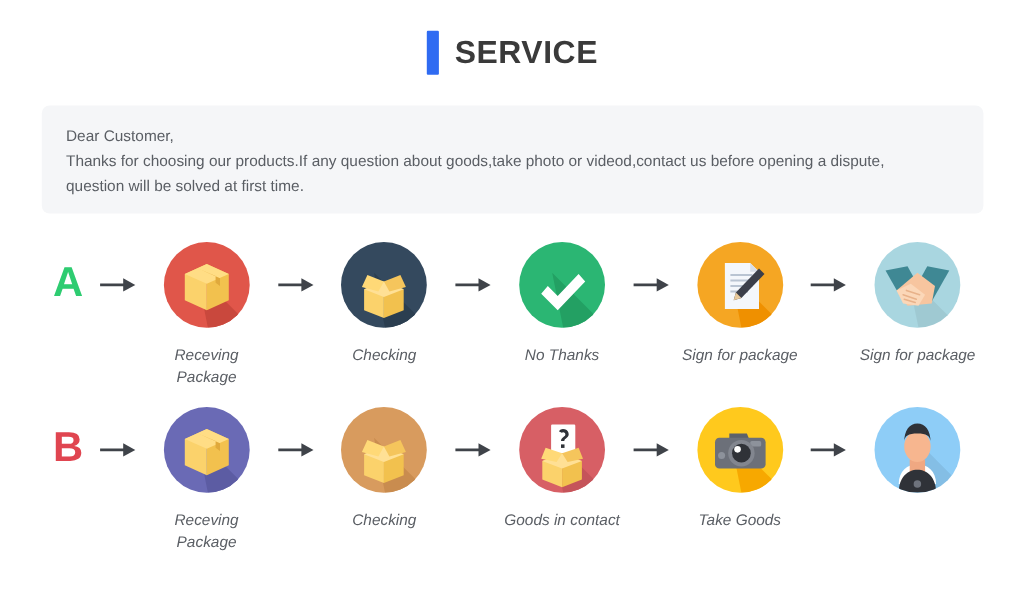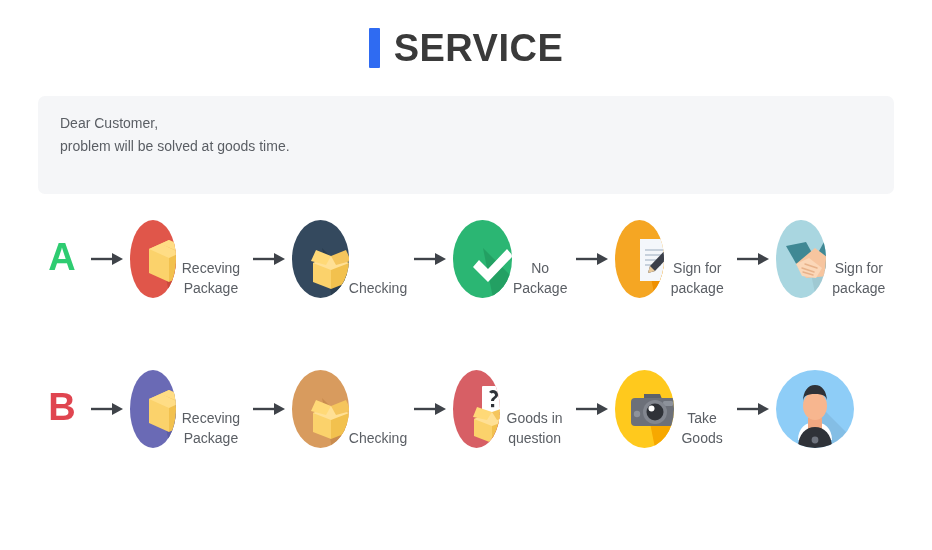--- a/index.html
+++ b/index.html
@@ -26,21 +26,21 @@
     gap: 14px;
   }
   .title-bar {
     width: 11px;
     height: 40px;
     background: #2f6bf2;
     border-radius: 1px;
     display: block;
   }
   .title-text {
-    font-size: 38px;
+    font-size: 29px;
     font-weight: bold;
     letter-spacing: 0.5px;
     color: #3a3a3a;
     line-height: 1;
   }
 
   
   .notice {
     margin: 0 38px;
     background: #f5f6f8;
@@ -82,23 +82,24 @@
     display: flex;
     align-items: center;
     justify-content: center;
     height: 94px;
   }
   .arrow svg { display: block; }
 
   .step {
     flex: 1 1 0;
     display: flex;
-    flex-direction: row;
-    align-items: flex-end;
+    flex-direction: column;
+    align-items: center;
     min-width: 0;
+    font-style: italic;
   }
   .circle {
     width: 78px;
     height: 78px;
     border-radius: 50%;
     position: relative;
     overflow: hidden;
     margin-top: 8px;
   }
   .circle svg { display: block; width: 78px; height: 78px; }
@@ -114,21 +115,22 @@
 </head>
 <body>
 
 <div class="title-wrap">
   <span class="title-bar"></span>
   <span class="title-text">SERVICE</span>
 </div>
 
 <div class="notice">
   <p>Dear Customer,</p>
-  <p>problem will be solved at goods time.</p>
+  <p>Thanks for choosing our products.If any question about goods,take photo or videod,contact us before opening a dispute,</p>
+  <p>question will be solved at first time.</p>
 </div>
 
 <div class="flow" id="flow-root">
     <div class="flow-row">
       <div class="row-letter" style="color: rgb(46, 204, 113);">A</div>
       <div class="arrow">
         <svg width="34" height="16" viewBox="0 0 34 16">
           <line x1="1" y1="8" x2="25" y2="8" stroke="#3f4349" stroke-width="2.4"></line>
           <path d="M22 2 L33 8 L22 14 Z" fill="#3f4349"></path>
         </svg>
@@ -170,21 +172,21 @@
           <path d="M22 2 L33 8 L22 14 Z" fill="#3f4349"></path>
         </svg>
       </div>
       <div class="step">
         <div class="circle" style="background: rgb(43, 182, 115);">
           <svg viewBox="0 0 78 78">
             <path d="M30 28 L78 76 L78 78 L40 78 Z" fill="#23a063"></path>
             <path d="M26 40 L35 49 L54 29 L60 36 L35 62 L20 47 Z" fill="#ffffff"></path>
           </svg>
         </div>
-        <div class="step-label">No Package</div>
+        <div class="step-label">No Thanks</div>
       </div>
       <div class="arrow">
         <svg width="34" height="16" viewBox="0 0 34 16">
           <line x1="1" y1="8" x2="25" y2="8" stroke="#3f4349" stroke-width="2.4"></line>
           <path d="M22 2 L33 8 L22 14 Z" fill="#3f4349"></path>
         </svg>
       </div>
       <div class="step">
         <div class="circle" style="background: rgb(245, 166, 35);">
           <svg viewBox="0 0 78 78">
@@ -280,21 +282,21 @@
             <rect x="29" y="16" width="22" height="26" rx="1" fill="#ffffff"></rect>
             <path d="M36 22 a5 5 0 0 1 9 3 c0 3 -4 3.5 -4 6 h-3 c0 -3.5 4 -4 4 -6 a2 2 0 0 0 -3.3 -1.5 Z" fill="#2f3238"></path>
             <rect x="38" y="34" width="3.2" height="3.2" fill="#2f3238"></rect>
             <path d="M39 42 L57 49 L57 66 L39 73 Z" fill="#f2c14e"></path>
             <path d="M39 42 L21 49 L21 66 L39 73 Z" fill="#fbd26b"></path>
             <path d="M21 49 L39 42 L57 49 L39 56 Z" fill="#ffe095"></path>
             <path d="M39 42 L24 37 L20 47 L34 50 Z" fill="#ffd977"></path>
             <path d="M39 42 L54 37 L58 47 L44 50 Z" fill="#f5c55c"></path>
           </svg>
         </div>
-        <div class="step-label">Goods in question</div>
+        <div class="step-label">Goods in contact</div>
       </div>
       <div class="arrow">
         <svg width="34" height="16" viewBox="0 0 34 16">
           <line x1="1" y1="8" x2="25" y2="8" stroke="#3f4349" stroke-width="2.4"></line>
           <path d="M22 2 L33 8 L22 14 Z" fill="#3f4349"></path>
         </svg>
       </div>
       <div class="step">
         <div class="circle" style="background: rgb(255, 201, 29);">
           <svg viewBox="0 0 78 78">

